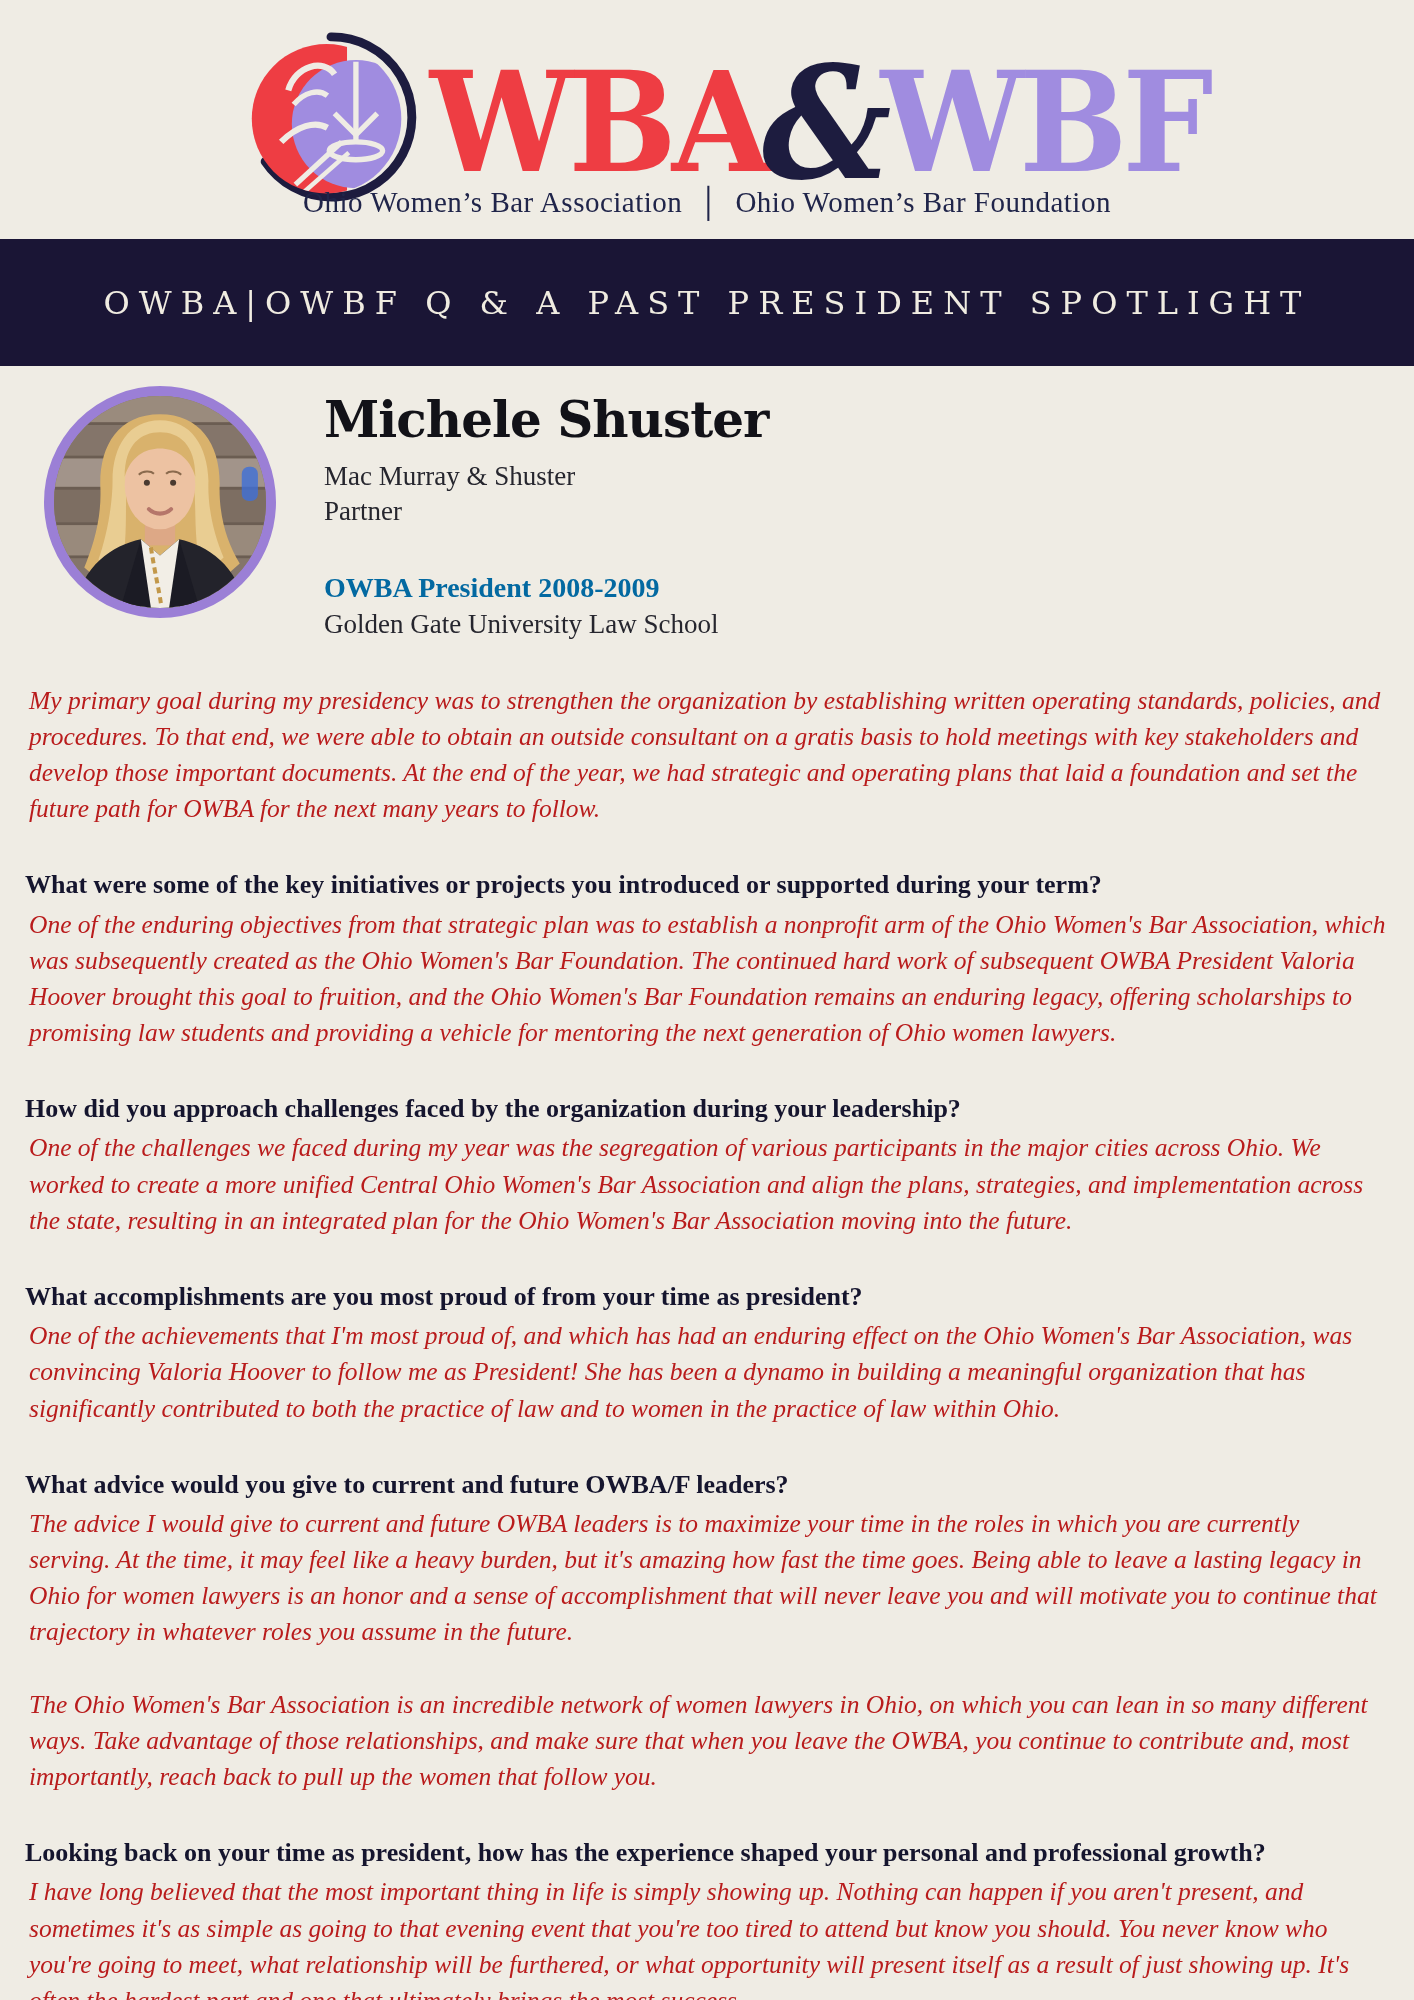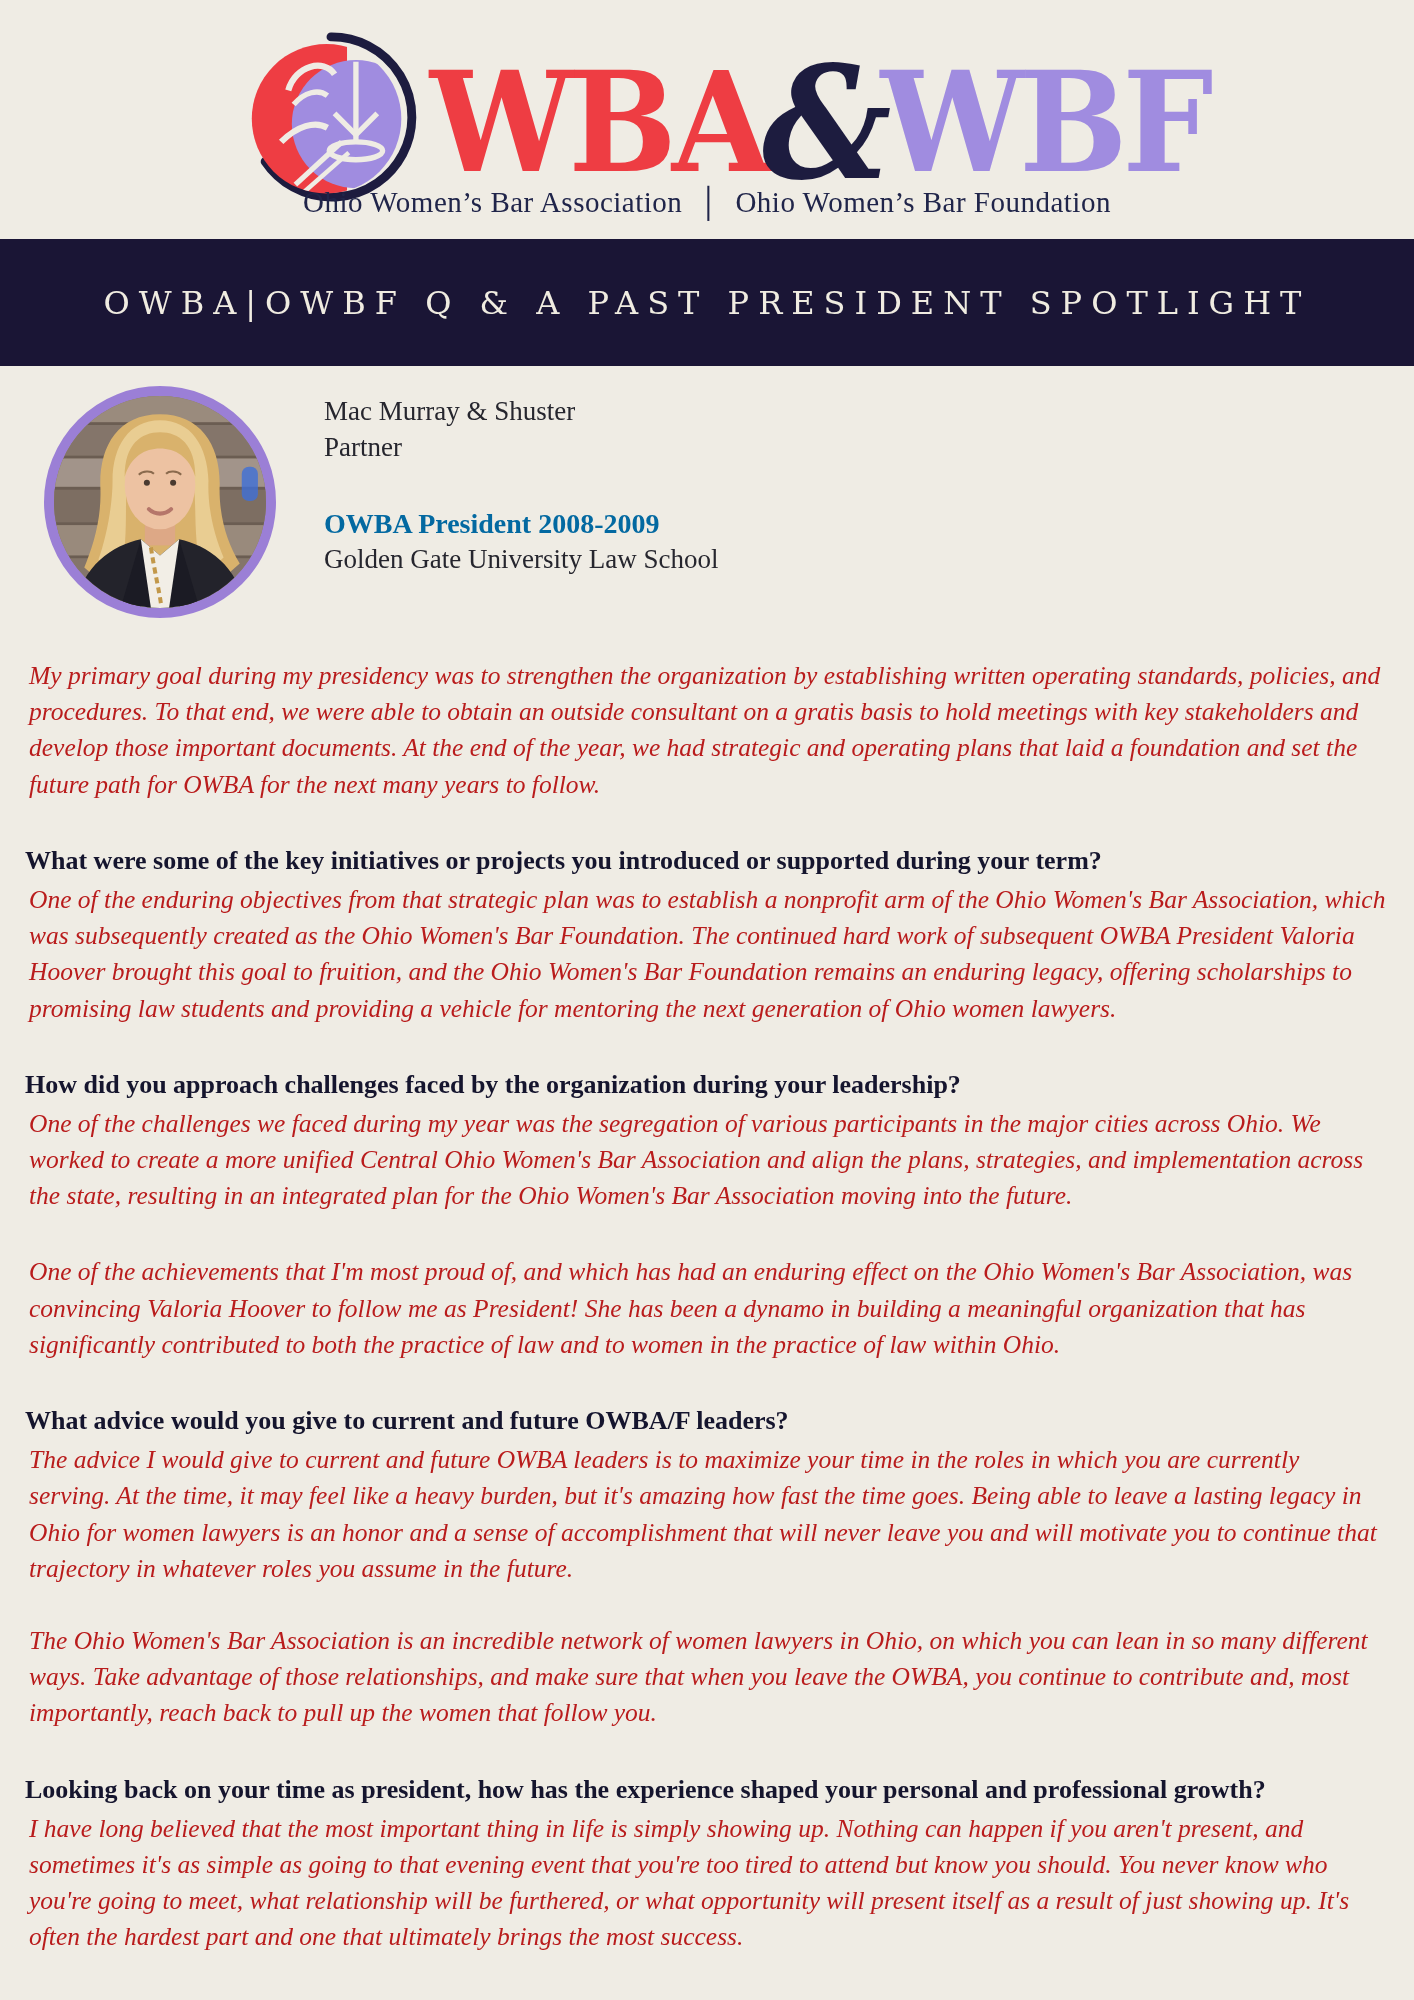--- a/index.html
+++ b/index.html
@@ -149,20 +149,21 @@
 
         <path d="M20 210 C28 168 58 148 86 142 L105 158 L124 142 C152 148 182 168 190 210 Z" fill="#23232b"></path>
         <path d="M86 142 L105 158 L124 142 L124 210 L86 210 Z" fill="#f2eee6"></path>
         <path d="M86 142 L66 210 L96 210 Z" fill="#1b1b24"></path>
         <path d="M124 142 L144 210 L114 210 Z" fill="#1b1b24"></path>
 
         <path d="M96 150 C100 176 104 192 106 206" fill="none" stroke="#c2984a" stroke-width="4" stroke-dasharray="6 4"></path>
       </svg>
     </div>
     <div class="profile-info">
+      <h1 class="person-name">Michele Shuster</h1>
       <p class="person-line">Mac Murray &amp; Shuster</p>
       <p class="person-line">Partner</p>
       <p class="person-line presidency">OWBA President 2008-2009</p>
       <p class="person-line">Golden Gate University Law School</p>
     </div>
   </div>
 
   <div class="qa-wrap">
 
     <div class="qa-block">
@@ -173,20 +174,21 @@
       <p class="question">What were some of the key initiatives or projects you introduced or supported during your term?</p>
       <p class="answer">One of the enduring objectives from that strategic plan was to establish a nonprofit arm of the Ohio Women's Bar Association, which was subsequently created as the Ohio Women's Bar Foundation. The continued hard work of subsequent OWBA President Valoria Hoover brought this goal to fruition, and the Ohio Women's Bar Foundation remains an enduring legacy, offering scholarships to promising law students and providing a vehicle for mentoring the next generation of Ohio women lawyers.</p>
     </div>
 
     <div class="qa-block">
       <p class="question">How did you approach challenges faced by the organization during your leadership?</p>
       <p class="answer">One of the challenges we faced during my year was the segregation of various participants in the major cities across Ohio. We worked to create a more unified Central Ohio Women's Bar Association and align the plans, strategies, and implementation across the state, resulting in an integrated plan for the Ohio Women's Bar Association moving into the future.</p>
     </div>
 
     <div class="qa-block">
+      <p class="question">What accomplishments are you most proud of from your time as president?</p>
       <p class="answer">One of the achievements that I'm most proud of, and which has had an enduring effect on the Ohio Women's Bar Association, was convincing Valoria Hoover to follow me as President! She has been a dynamo in building a meaningful organization that has significantly contributed to both the practice of law and to women in the practice of law within Ohio.</p>
     </div>
 
     <div class="qa-block">
       <p class="question">What advice would you give to current and future OWBA/F leaders?</p>
       <p class="answer">The advice I would give to current and future OWBA leaders is to maximize your time in the roles in which you are currently serving. At the time, it may feel like a heavy burden, but it's amazing how fast the time goes. Being able to leave a lasting legacy in Ohio for women lawyers is an honor and a sense of accomplishment that will never leave you and will motivate you to continue that trajectory in whatever roles you assume in the future.</p>
       <p class="answer second">The Ohio Women's Bar Association is an incredible network of women lawyers in Ohio, on which you can lean in so many different ways. Take advantage of those relationships, and make sure that when you leave the OWBA, you continue to contribute and, most importantly, reach back to pull up the women that follow you.</p>
     </div>
 
     <div class="qa-block">

